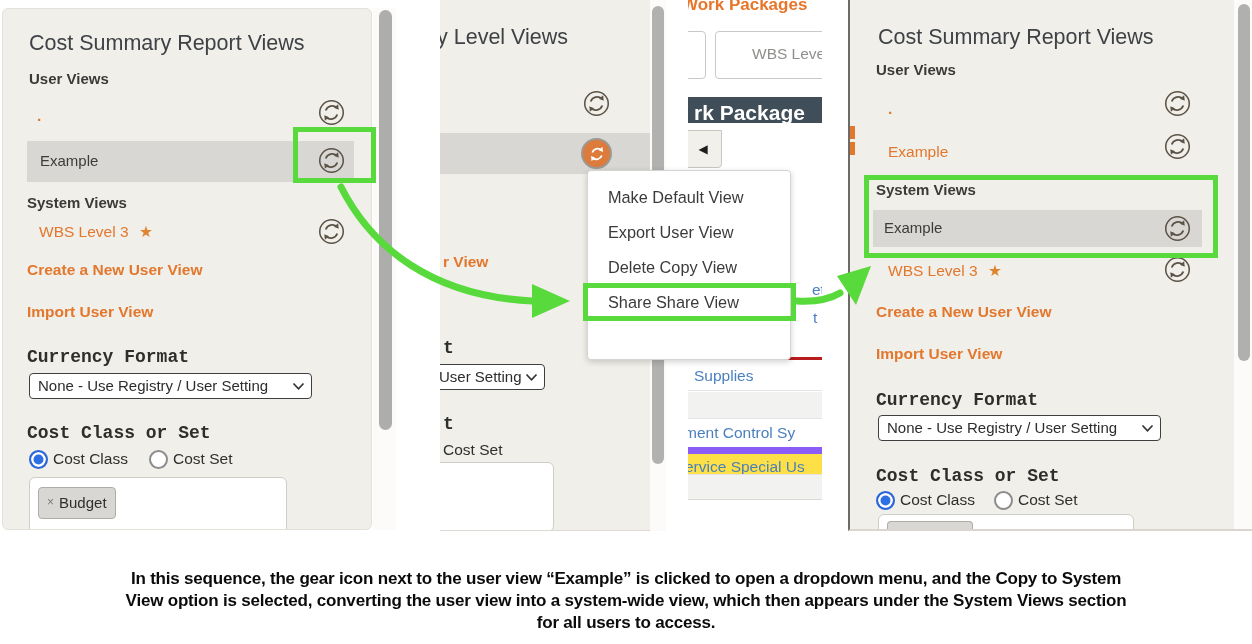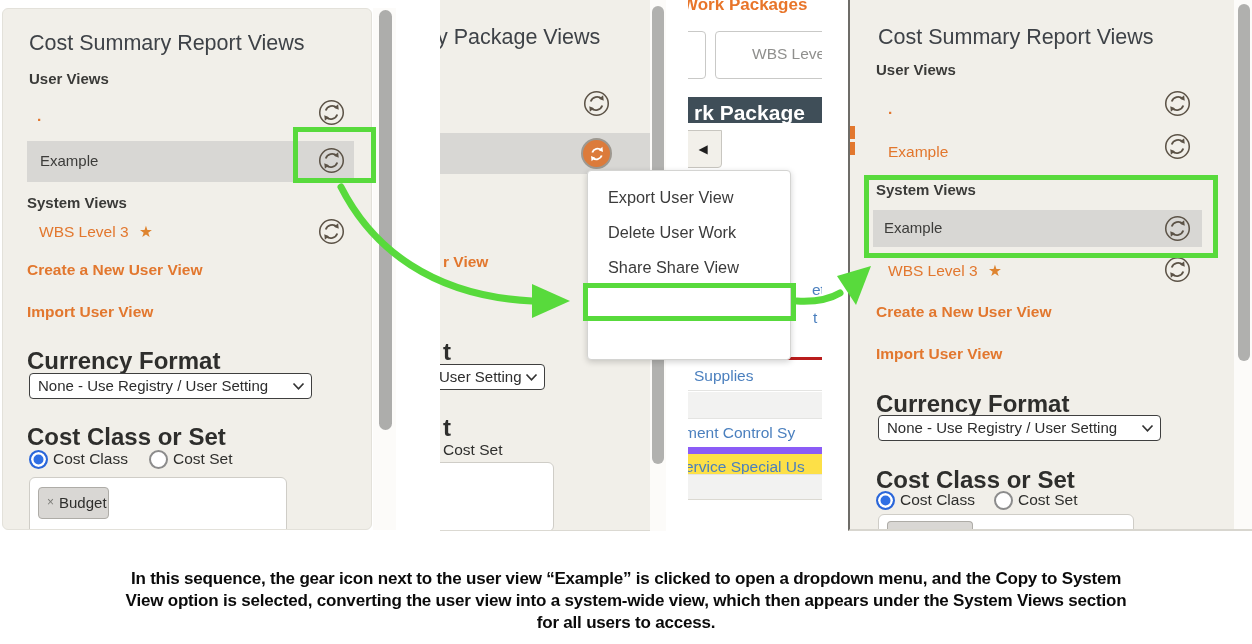--- a/index.html
+++ b/index.html
@@ -2,41 +2,41 @@
 <html><head>
 <meta charset="utf-8">
 <style>
   html,body{margin:0;padding:0;background:#fff;}
   .stage{position:relative;width:1252px;height:644px;background:#ffffff;overflow:hidden;
          font-family:"Liberation Sans","DejaVu Sans",sans-serif;}
   .abs{position:absolute;}
   .panel{position:absolute;background:#f1efe9;border:1px solid #e3e1da;box-sizing:border-box;overflow:hidden;}
   .t-title{font-size:21.5px;color:#3e4247;white-space:nowrap;}
   .h-bold{font-size:15px;font-weight:bold;color:#3a3a38;white-space:nowrap;}
-  .h-big{font-size:24px;font-weight:bold;color:#2e2e2c;white-space:nowrap;}
+  .h-big{font-size:18px;font-weight:bold;color:#2e2e2c;white-space:nowrap;font-family:Liberation Mono, monospace;}
   .link-orange{font-size:15.5px;font-weight:bold;color:#e2772e;white-space:nowrap;}
   .view-orange{font-size:15.5px;color:#e2772e;white-space:nowrap;}
   .view-dark{font-size:15px;color:#3c3c3a;white-space:nowrap;}
   .row-gray{position:absolute;background:#d8d7d4;}
   .sync{position:absolute;width:27px;height:27px;color:#5c5347;}
   .sync svg{width:100%;height:100%;display:block;}
   .sync-orange{position:absolute;width:31px;height:31px;border-radius:50%;background:#dc7b3b;
                border:2px solid #9d9890;box-sizing:border-box;display:flex;align-items:center;justify-content:center;}
   .sync-orange svg{width:22px;height:22px;color:#ffffff;}
   .sel{position:absolute;background:#fff;border:1.5px solid #3f3f3f;border-radius:4px;
        font-size:15px;color:#2d2d2d;box-sizing:border-box;overflow:hidden;}
   .sel .sel-txt{position:absolute;left:8px;top:3px;white-space:nowrap;}
   .sel .chev{position:absolute;right:6px;top:8px;width:13px;height:9px;}
   .radio{position:absolute;width:19px;height:19px;border-radius:50%;box-sizing:border-box;}
   .radio.on{background:#2f6fe4;border:2px solid #2a66d9;box-shadow:inset 0 0 0 2.5px #fff;}
   .radio.off{background:#fff;border:2px solid #8c8c8c;}
   .radio-label{position:absolute;font-size:15.5px;color:#2f2f2d;white-space:nowrap;}
   .listbox{position:absolute;background:#fff;border:1px solid #cfcdc7;border-radius:6px;box-sizing:border-box;}
   .chip{position:absolute;background:#d9d7d4;border:1px solid #aeaca7;border-radius:4px;
-        font-size:15px;color:#2f2f2d;padding:6px 1px 7px 8px;white-space:nowrap;}
+        font-size:15px;color:#2f2f2d;padding:6px 8px 7px 8px;white-space:nowrap;}
   .chip .x{color:#7b7b77;font-size:12px;margin-right:5px;vertical-align:2px;}
   .scroll-track{position:absolute;background:#fcfbf9;}
   .scroll-thumb{position:absolute;background:#adadab;border-radius:7px;}
   .menu{position:absolute;left:587px;top:170px;width:204px;height:190px;background:#fff;
         border:1px solid #d4d4d2;border-radius:4px;box-shadow:0 2px 6px rgba(0,0,0,.18);
         box-sizing:border-box;padding-top:9px;z-index:30;}
   .menu-item{height:35px;line-height:35px;padding-left:20px;font-size:16.3px;color:#3b3b3b;white-space:nowrap;}
   .gbox{position:absolute;border:5px solid #58da3c;box-sizing:border-box;z-index:40;}
   .wp-row{position:absolute;left:0;width:134px;box-sizing:border-box;}
   .blue{color:#4a7fbe;font-size:15.5px;white-space:nowrap;}
@@ -121,21 +121,21 @@
       <div class="chip" style="left:8px;top:9px;">
         <span class="x">×</span><span>Budget</span>
       </div>
     </div>
   </div>
 
   <div class="scroll-track" style="left:373px;top:8px;width:23px;height:522px;"></div>
   <div class="scroll-thumb" style="left:379px;top:10px;width:13px;height:420px;"></div>
 
   <div class="panel" style="left:440px;top:0;width:212px;height:531px;border:none;border-bottom:1px solid #dbd9d2;">
-    <div class="abs t-title" style="left:-3px;top:25px;">y Package Views</div>
+    <div class="abs t-title" style="left:-3px;top:25px;">y Level Views</div>
     <div class="sync" style="left:143px;top:90px;">
         <svg>
           <use href="#sym-sync"></use>
         </svg>
       </div>
 
     <div class="row-gray" style="left:0;top:133px;width:212px;height:41px;"></div>
     <div class="sync-orange" style="left:141px;top:138px;">
         <svg>
           <use href="#sym-arrows"></use>
@@ -184,22 +184,23 @@
     <div class="wp-row" style="top:474px;height:27px;background:#f2f2f1;border-top:1px solid #e4e4e2;border-bottom:1px solid #e4e4e2;"></div>
     <div class="wp-row" style="top:501px;height:30px;background:#fff;">
       <div class="abs blue" style="left:-3px;top:6px;">g and Environr</div>
     </div>
 
     <div class="abs blue" style="left:124px;top:281px;">et</div>
     <div class="abs blue" style="left:125px;top:309px;">t</div>
   </div>
 
   <div class="menu">
+    <div class="menu-item">Make Default View</div>
     <div class="menu-item">Export User View</div>
-    <div class="menu-item">Delete User Work</div>
+    <div class="menu-item">Delete Copy View</div>
     <div class="menu-item">Share Share View</div>
   </div>
 
   <div class="panel" style="left:848px;top:0;width:404px;height:531px;border:none;border-left:2px solid #6e6c68;border-bottom:2px solid #d8d6cf;">
     <div class="frag-orange" style="left:0;top:126px;height:13px;"></div>
     <div class="frag-orange" style="left:0;top:142px;height:13px;"></div>
 
     <div class="abs t-title" style="left:28px;top:25px;">Cost Summary Report Views</div>
     <div class="abs h-bold" style="left:26px;top:61px;">User Views</div>
 

